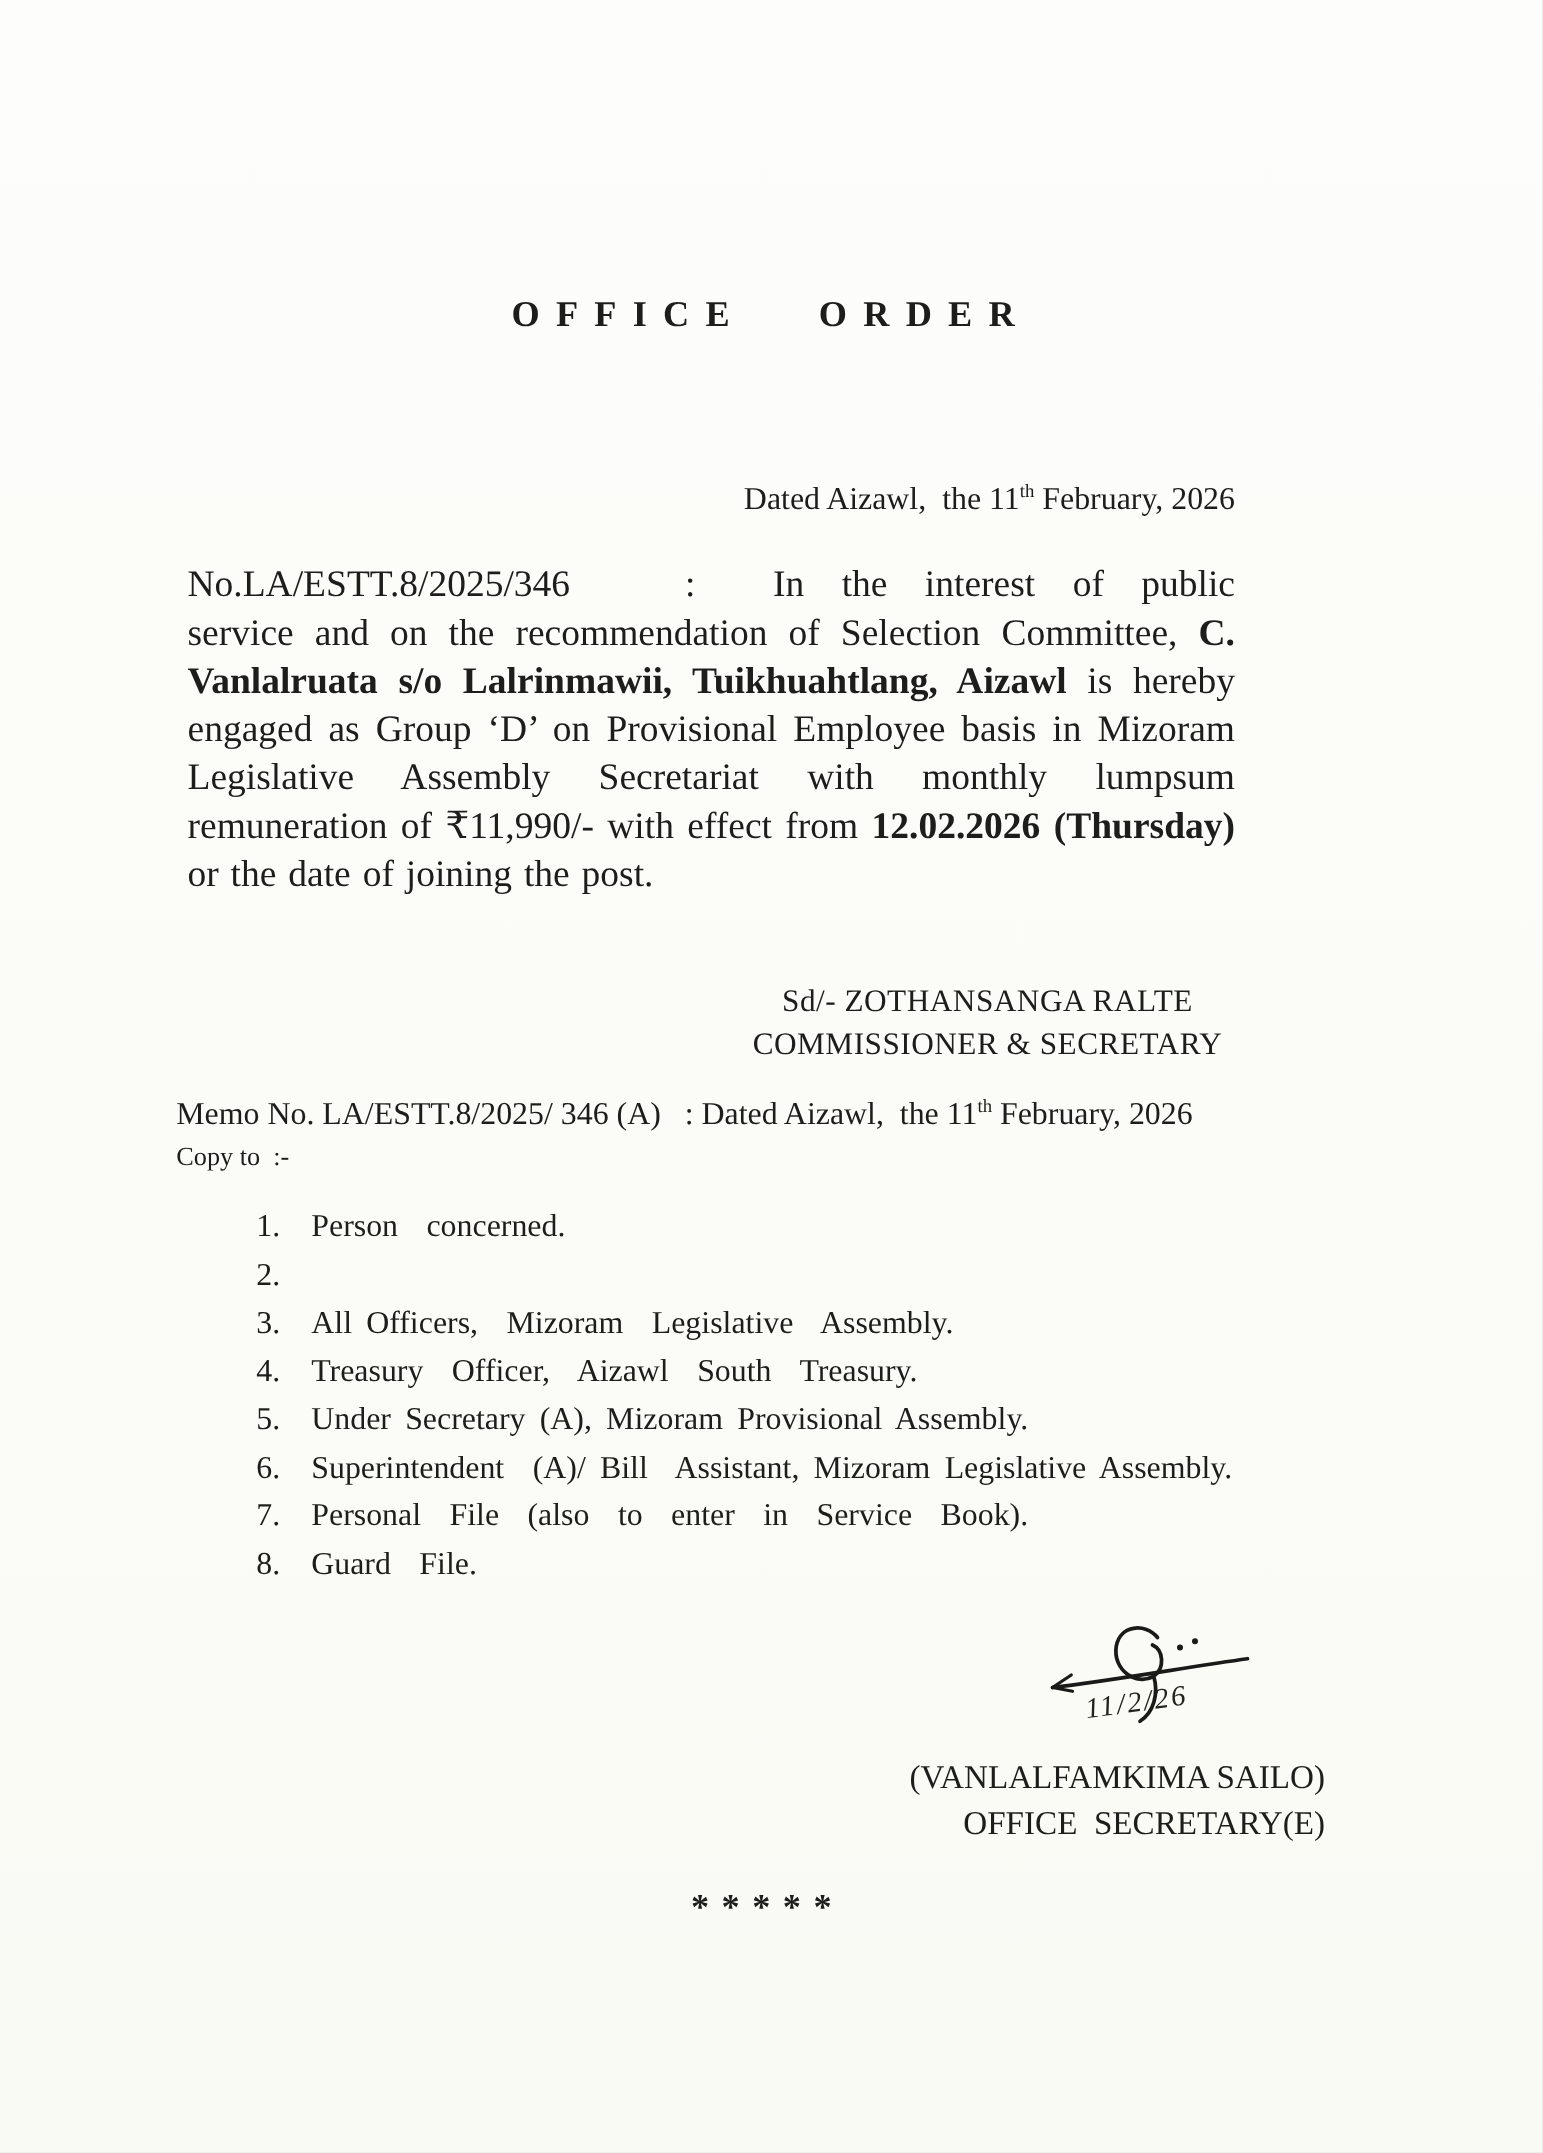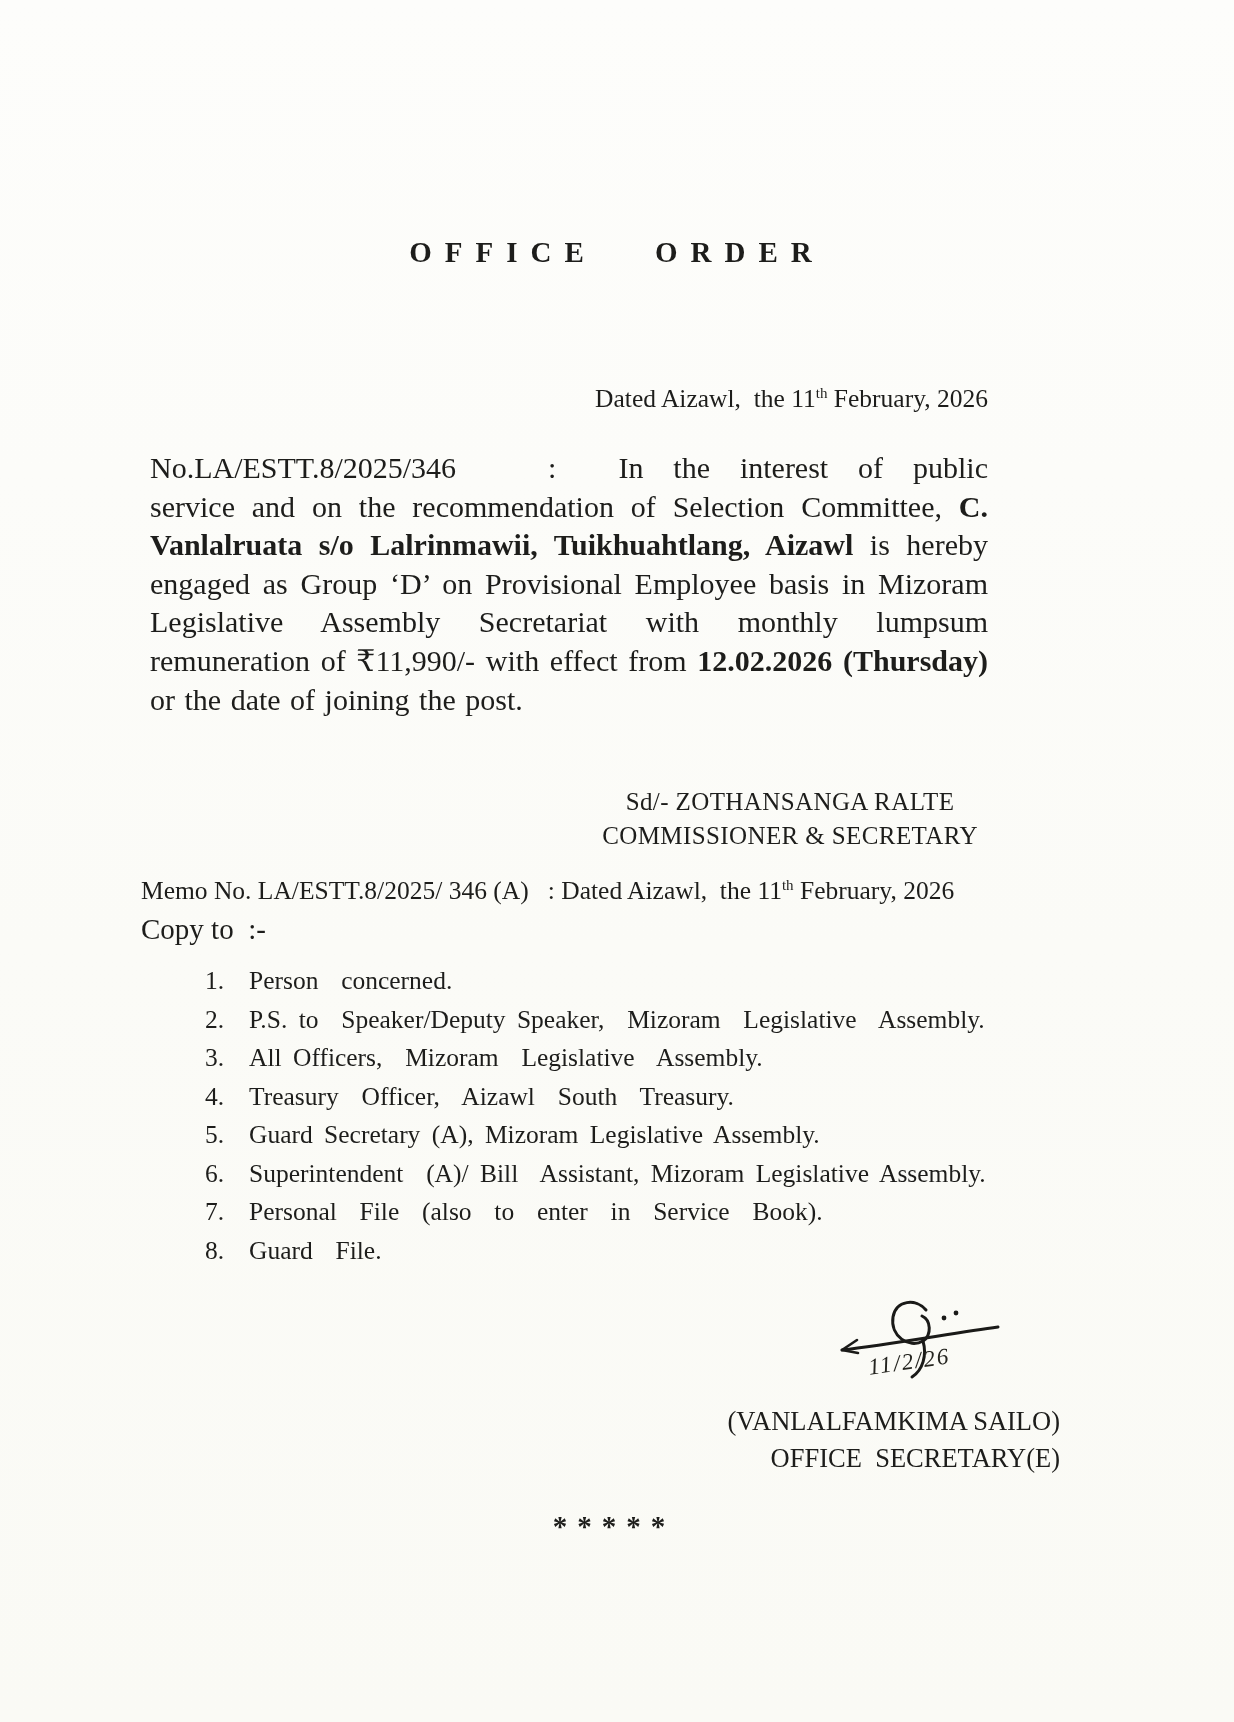--- a/index.html
+++ b/index.html
@@ -67,21 +67,21 @@
   }
   .memo-line {
     position: absolute;
     top: 876px; left: 141px;
     width: 860px;
     font-size: 25.5px;
   }
   .copy-to {
     position: absolute;
     top: 913px; left: 141px;
-    font-size: 29px;
+    font-size: 21px;
   }
   .copy-list {
     position: absolute;
     top: 962px; left: 205px;
     width: 880px;
     list-style: none;
   }
   .copy-list li {
     display: flex;
     height: 38.5px;
@@ -145,33 +145,32 @@
 
   <div class="copy-to pre">Copy to  :-</div>
 
   <ul class="copy-list">
     <li>
       <span class="num">1.</span>
       <span class="pre">Person  concerned.</span>
     </li>
     <li>
       <span class="num">2.</span>
-      <span class="pre">P.S. to  Speaker/Deputy Speaker,  Mizoram  Legislative  Assembly.</span>
     </li>
     <li>
       <span class="num">3.</span>
       <span class="pre">All Officers,  Mizoram  Legislative  Assembly.</span>
     </li>
     <li>
       <span class="num">4.</span>
       <span class="pre">Treasury  Officer,  Aizawl  South  Treasury.</span>
     </li>
     <li>
       <span class="num">5.</span>
-      <span class="pre">Guard Secretary (A), Mizoram Legislative Assembly.</span>
+      <span class="pre">Under Secretary (A), Mizoram Provisional Assembly.</span>
     </li>
     <li>
       <span class="num">6.</span>
       <span class="pre">Superintendent  (A)/ Bill  Assistant, Mizoram Legislative Assembly.</span>
     </li>
     <li>
       <span class="num">7.</span>
       <span class="pre">Personal  File  (also  to  enter  in  Service  Book).</span>
     </li>
     <li>

